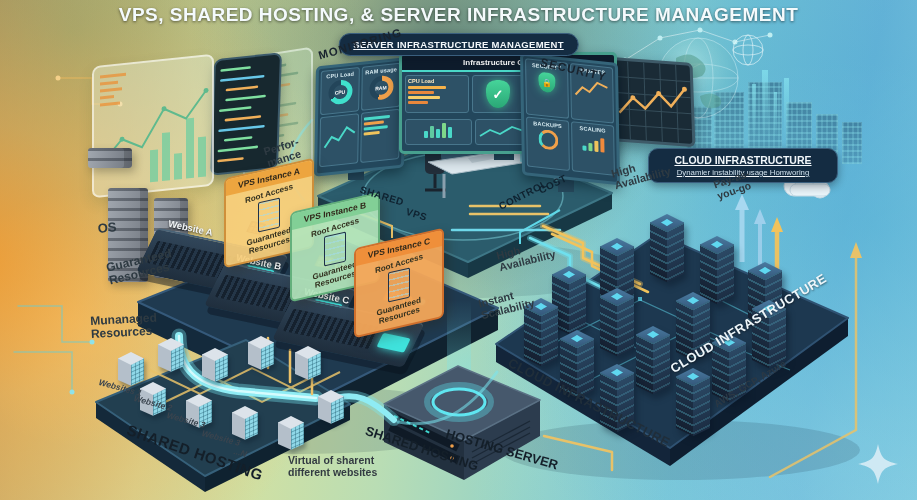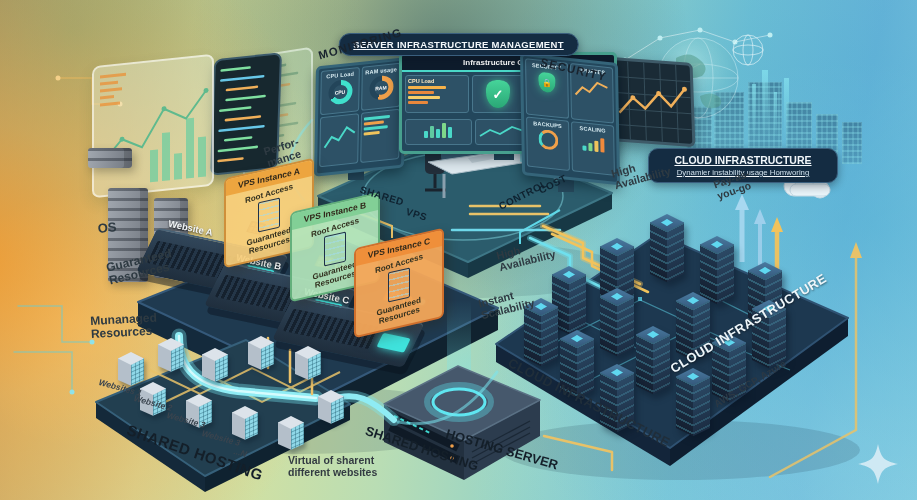--- a/index.html
+++ b/index.html
@@ -275,20 +275,21 @@
     <g fill="#e9f3f8" stroke="#c4d9e4">
       <circle cx="794" cy="186" r="10"></circle>
         <circle cx="808" cy="181" r="13"></circle>
         <circle cx="820" cy="189" r="9"></circle>
       <rect x="790" y="184" width="40" height="12" rx="6"></rect>
     </g>
 
     <path d="M878,444 C881,458 884,461 898,464 C884,467 881,470 878,484 C875,470 872,467 858,464 C872,461 875,458 878,444 Z" fill="#d4ebf4" opacity=".95"></path>
   </svg>
 
+  <div class="title">VPS, SHARED HOSTING, &amp; SERVER INFRASTRUCTURE MANAGEMENT</div>
   <div class="badge" style="left:50%;top:33px;transform:translateX(-50%);font-size:9.5px;letter-spacing:.3px;">SERVER INFRASTRUCTURE MANAGEMENT</div>
   <div class="badge" style="left:648px;top:148px;width:172px;text-align:center;border-radius:10px;padding:5px 8px;">
     <div style="font-size:10.5px;">CLOUD INFRASTRUCTURE</div>
     <div style="font-size:7.8px;font-weight:normal;color:#cfe0ec;margin-top:2px;">Dynamier instability usage Homworing</div>
   </div>
 
   <div class="scr" style="left:243px;top:52px;width:66px;height:120px;z-index:2;background:rgba(200,235,205,.3);border:2px solid rgba(250,255,250,.5);transform:skewY(-9deg);">
     <svg width="66" height="120">
         <g stroke-width="2.5" stroke-linecap="round">
       <line x1="6" y1="12" x2="40" y2="12" stroke="rgba(70,130,100,.5)"></line>

